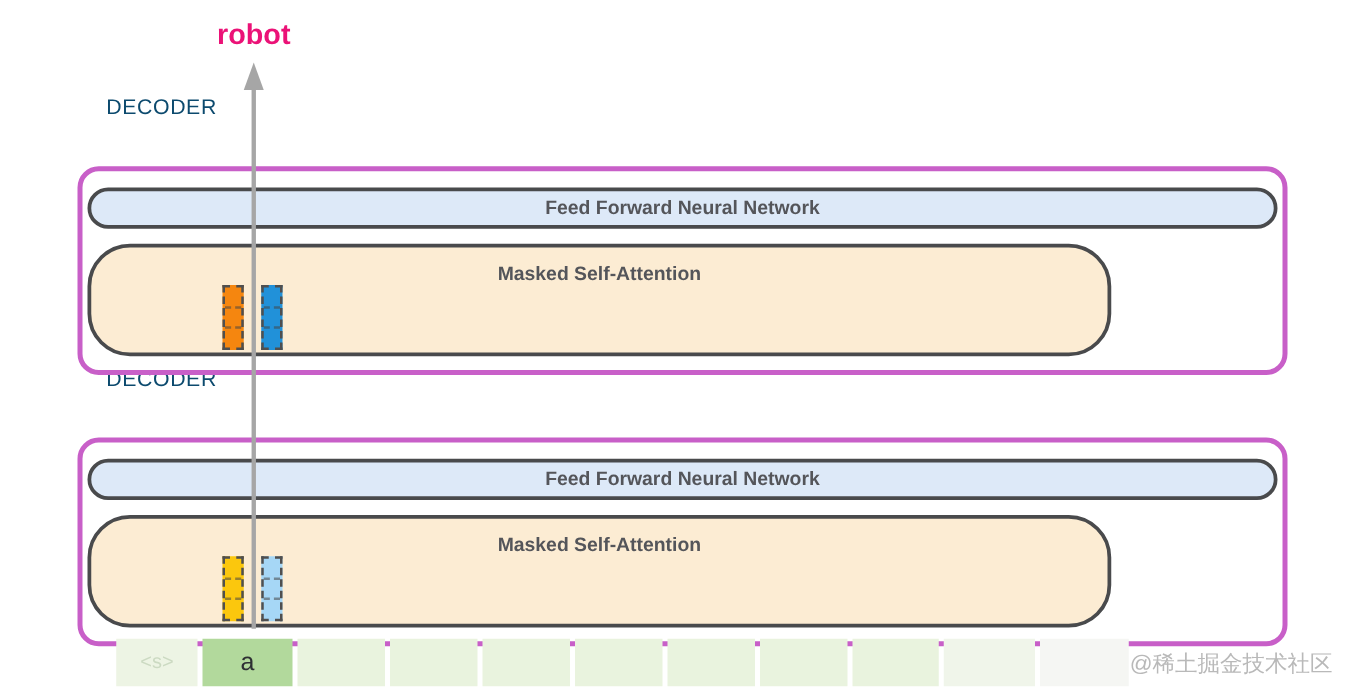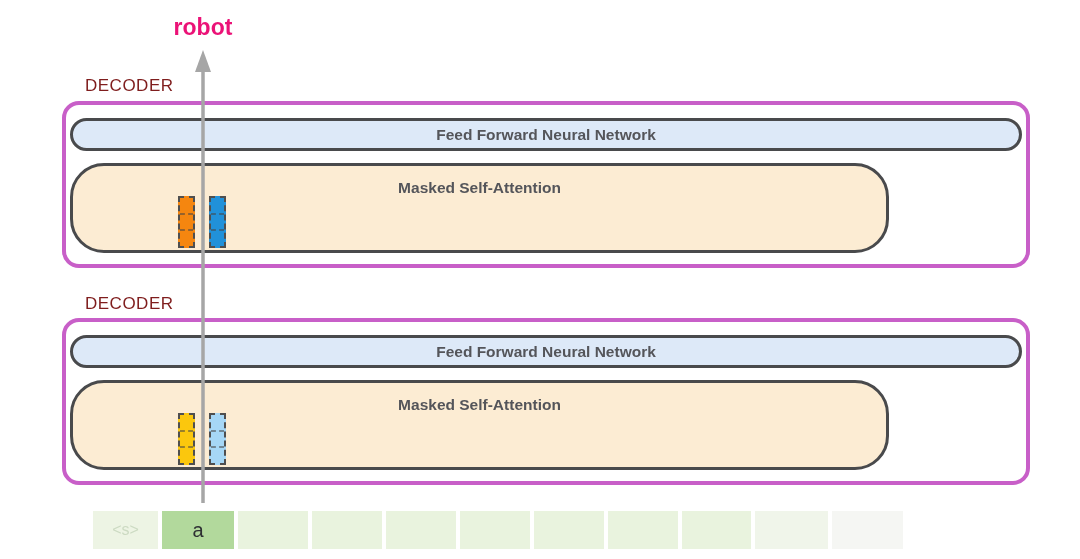--- a/index.html
+++ b/index.html
@@ -13,30 +13,30 @@
   .output-word {
     position:absolute; left:203px; top:14px; transform:translateX(-50%);
     font-size:23px; font-weight:bold; color:#eb1277; white-space:nowrap;
   }
 
   
   .arrow-svg { position:absolute; left:0; top:0; z-index:5; pointer-events:none; }
 
   
   .decoder-label {
-    position:absolute; left:85px; font-size:17px; color:#7f1d1d;
+    position:absolute; left:85px; font-size:17px; color:#0c4a6e;
     letter-spacing:0.5px; white-space:nowrap;
   }
   .decoder-label.d1 { top:76px; }
   .decoder-label.d2 { top:294px; }
 
   
   .decoder-box {
     position:absolute; left:62px; width:968px; height:167px;
-    border:4px solid #c85fc8; border-radius:17px; background:#ffffff; z-index:1;
+    border:4px solid #c85fc8; border-radius:17px; background:#ffffff; z-index:1;margin-top:32px;
   }
   .decoder-box.b1 { top:101px; }
   .decoder-box.b2 { top:318px; }
 
   
   .ffnn {
     position:absolute; left:4px; top:13px; width:952px; height:33px;
     background:#dde9f8; border:3px solid #494a4c; border-radius:17px;
     display:flex; align-items:center; justify-content:center;
   }
@@ -136,14 +136,15 @@
     <div class="tok empty"></div>
     <div class="tok empty"></div>
     <div class="tok empty"></div>
     <div class="tok empty"></div>
     <div class="tok empty"></div>
     <div class="tok empty e9"></div>
     <div class="tok empty fade1"></div>
     <div class="tok empty fade2"></div>
   </div>
 
+  <div class="watermark">@稀土掘金技术社区</div>
 
 </div>
 
 </body></html>

